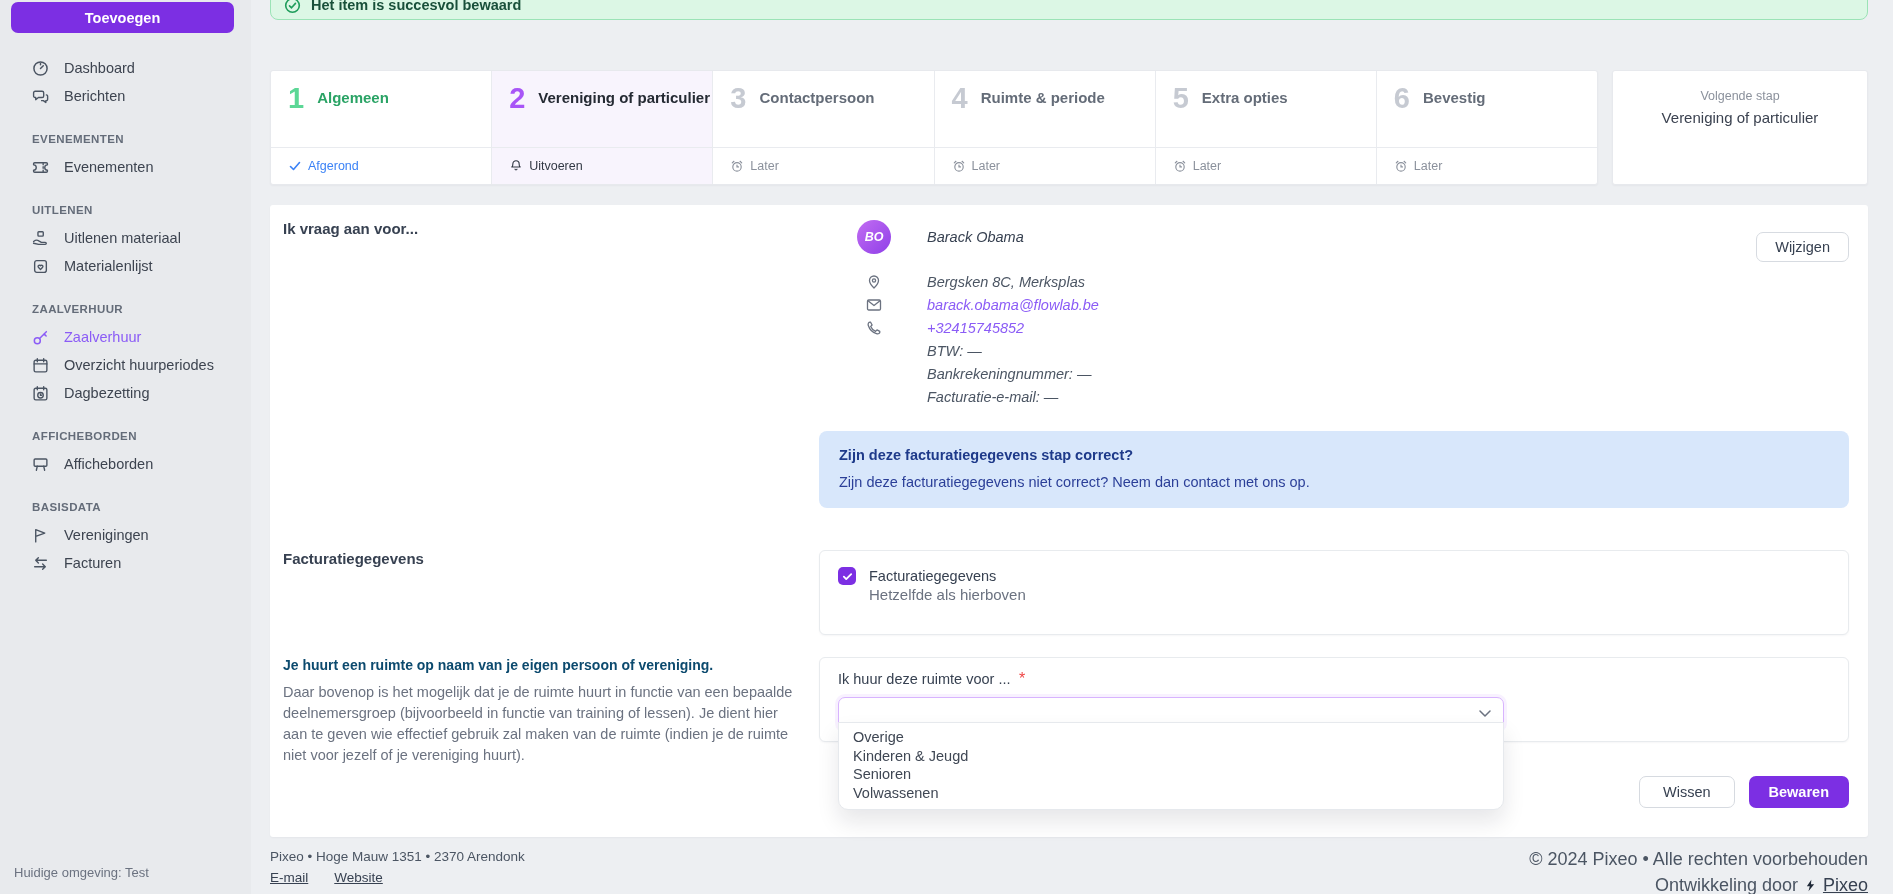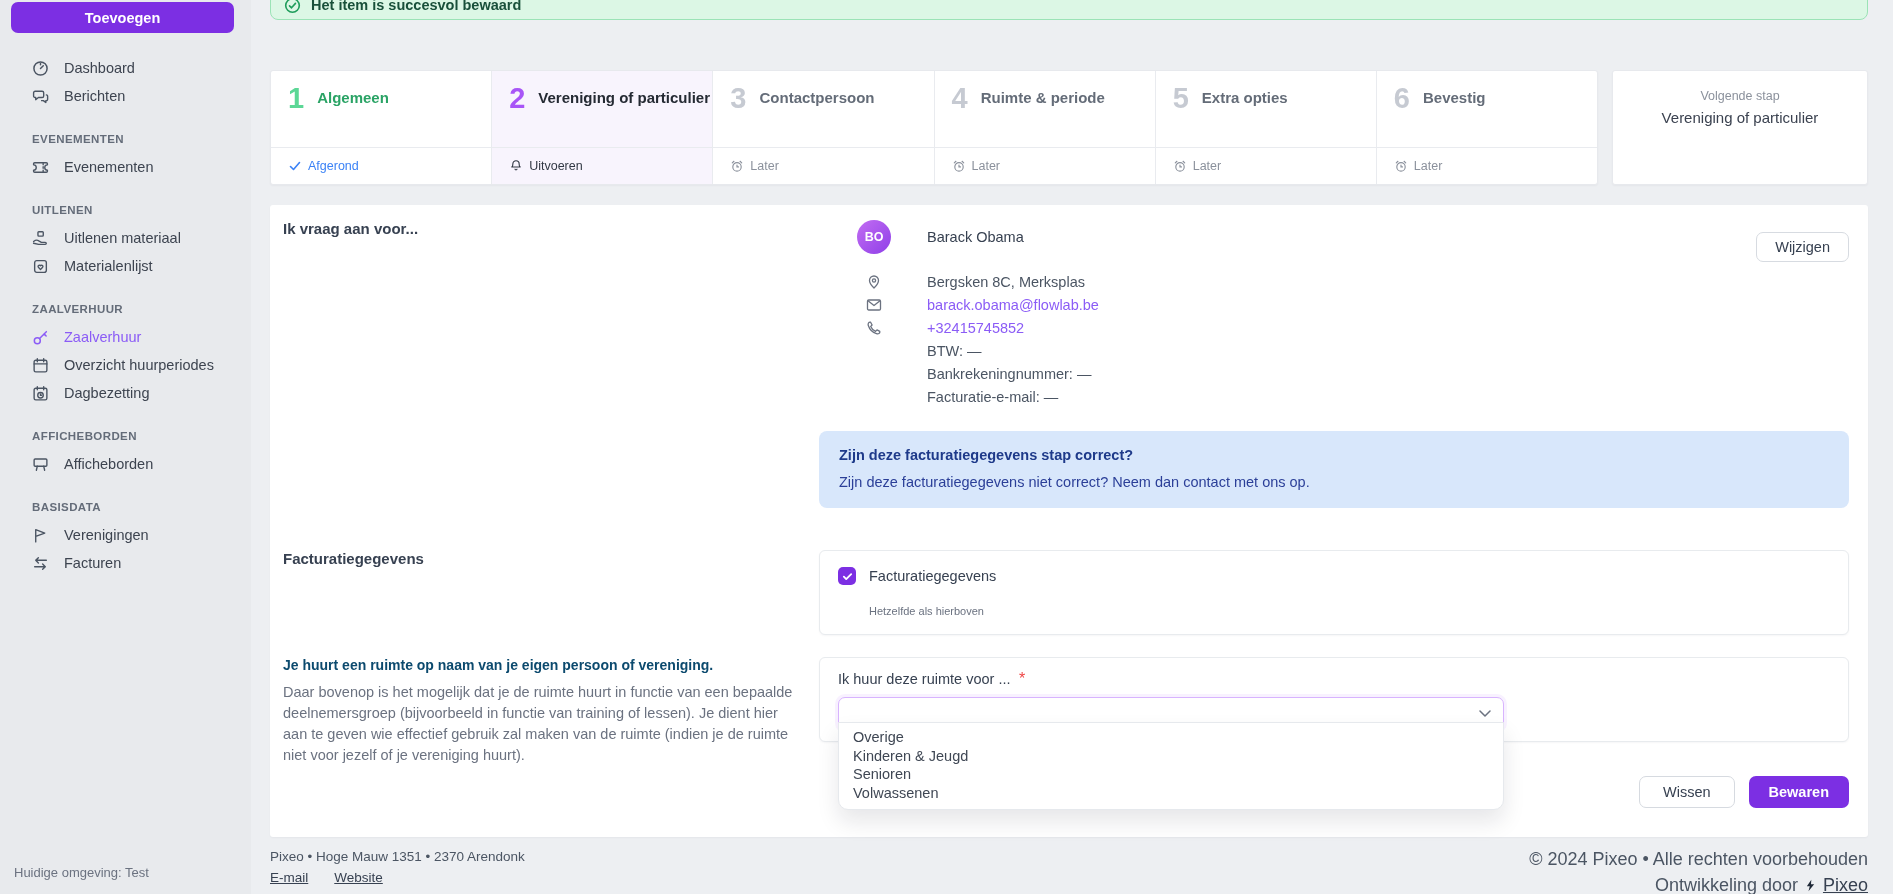--- a/index.html
+++ b/index.html
@@ -57,21 +57,21 @@
 
   
   .sheet { margin-top:20px; background:#fff; border-radius:3px; height:632px; padding:0 19px 0 13px;
            box-shadow:0 1px 2px rgba(16,24,40,.04); position:relative; }
   .sec { display:flex; }
   .sec-left { width:536px; min-width:536px; }
   .sec-right { flex:1; position:relative; }
   .h-left { font-size:15px; font-weight:700; color:#374151; }
 
   .sec-a { padding-top:15px; }
-  .contact { padding:0 0 0 38px; }
+  .contact { padding:0 0 0 38px;font-style:italic; }
   .c-row { display:grid; grid-template-columns:34px 1fr; column-gap:36px; align-items:center; }
   .avatar { width:34px; height:34px; border-radius:50%; background:linear-gradient(135deg,#c26df2,#8f3fe8);
             color:#fff; font-size:12.5px; font-weight:700; display:flex; align-items:center; justify-content:center; }
   .c-name { font-size:14.5px; color:#374151; }
   .c-lines { margin-top:16px; display:flex; flex-direction:column; }
   .c-line { display:grid; grid-template-columns:34px 1fr; column-gap:36px; height:23px; align-items:center; font-size:14.5px; color:#4b5563; }
   .c-ic { width:16px; height:16px; color:#6b7280; justify-self:center; }
   .c-link { color:#8b5cf6; cursor:pointer; }
   .edit-btn { position:absolute; top:12px; right:0; background:#fff; border:1px solid #d7dbe1; border-radius:7px;
               padding:6px 18px; font-family:inherit; font-size:14.5px; color:#374151; cursor:pointer; }
@@ -81,21 +81,21 @@
   .info-body { margin-top:11px; font-size:14.5px; color:#2b3f98; }
 
   .sec-b { margin-top:42px; }
   .sub-card { border:1px solid #e8ebee; border-radius:6px; box-shadow:0 1px 2px rgba(16,24,40,.04); background:#fff; }
   .fact-card { padding:16px 18px; height:85px; }
   .cb-row { display:flex; align-items:center; gap:13px; }
   .checkbox { width:18px; height:18px; border-radius:5px; background:#7c2fe3; display:flex; align-items:center;
               justify-content:center; color:#fff; cursor:pointer; flex:none; }
   .checkbox svg { width:11px; height:11px; }
   .cb-label { font-size:14.5px; color:#374151; }
-  .cb-sub { margin-top:20px; margin-left:31px; font-size:11px; color:#6b7280; }
+  .cb-sub { margin-top:1px; margin-left:31px; font-size:15px; color:#6b7280; }
 
   .sec-c { margin-top:22px; }
   .rent-head { font-size:14px; font-weight:700; color:#0c4a6e; }
   .rent-desc { margin-top:9px; font-size:14.5px; color:#6b7280; line-height:1.45; width:522px; }
   .rent-card { padding:12px 18px 0; height:85px; position:relative; }
   .field-label { font-size:14.5px; color:#374151; }
   .req { color:#ef4444; margin-left:4px; }
   .select { margin-top:9px; width:666px; height:33px; border:1.5px solid #d8b4fe; border-radius:7px; background:#fff;
             position:relative; cursor:pointer; box-shadow:0 0 0 3px rgba(216,180,254,.18); }
   .select .chev { position:absolute; right:12px; top:12px; width:12px; height:8px; color:#6b7280; }

